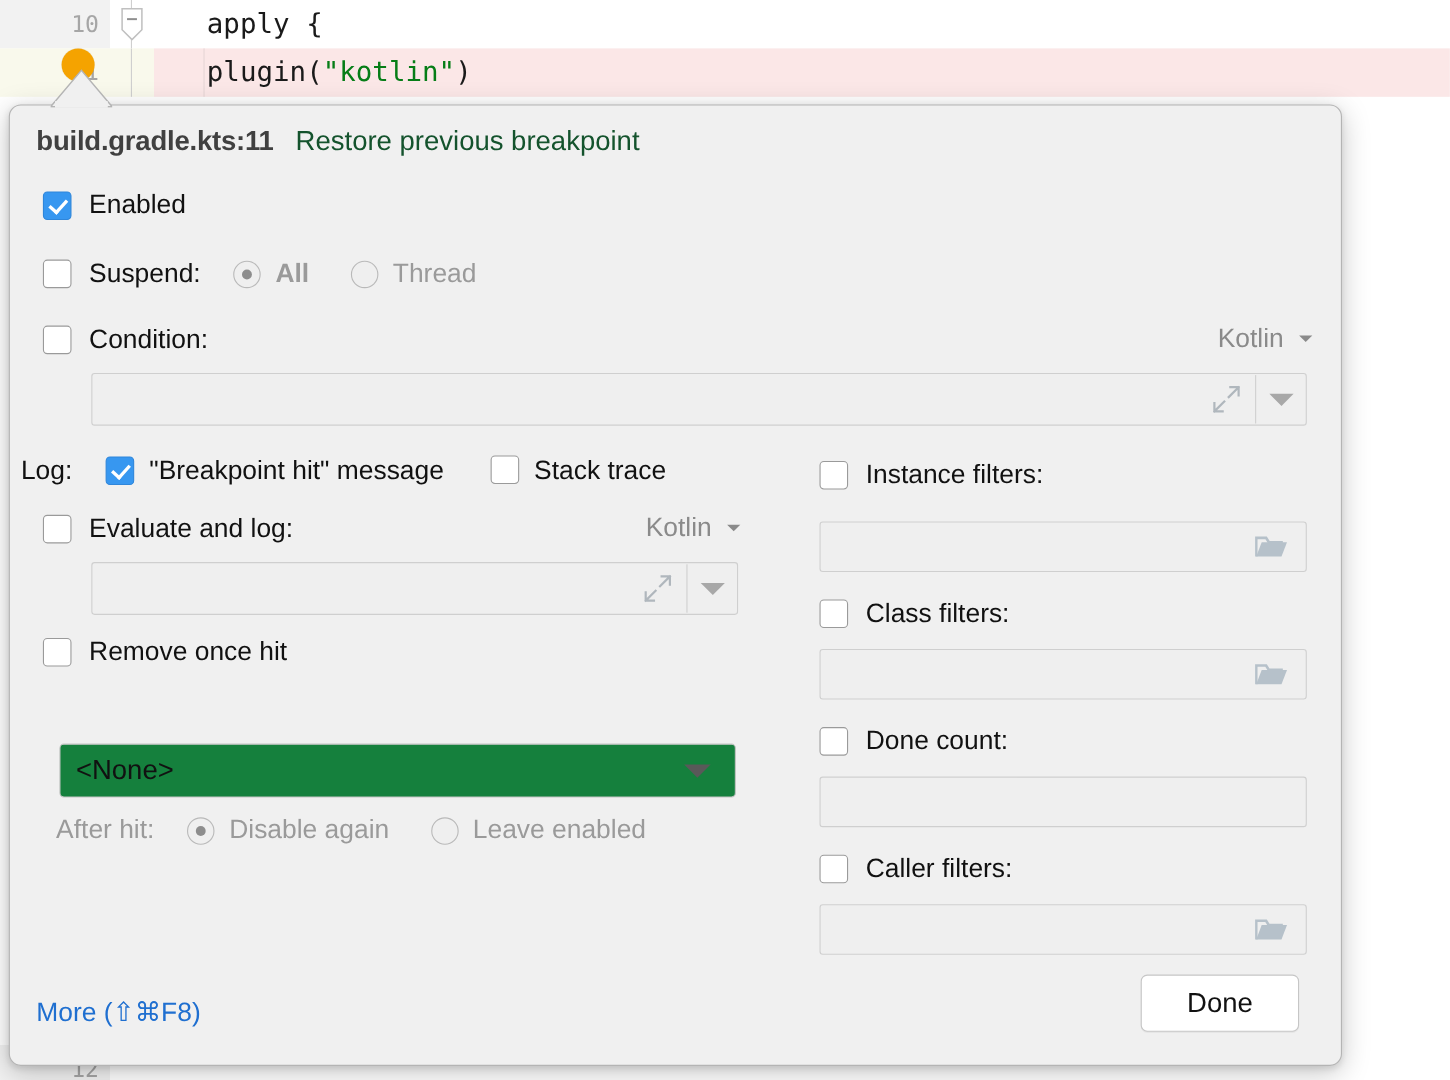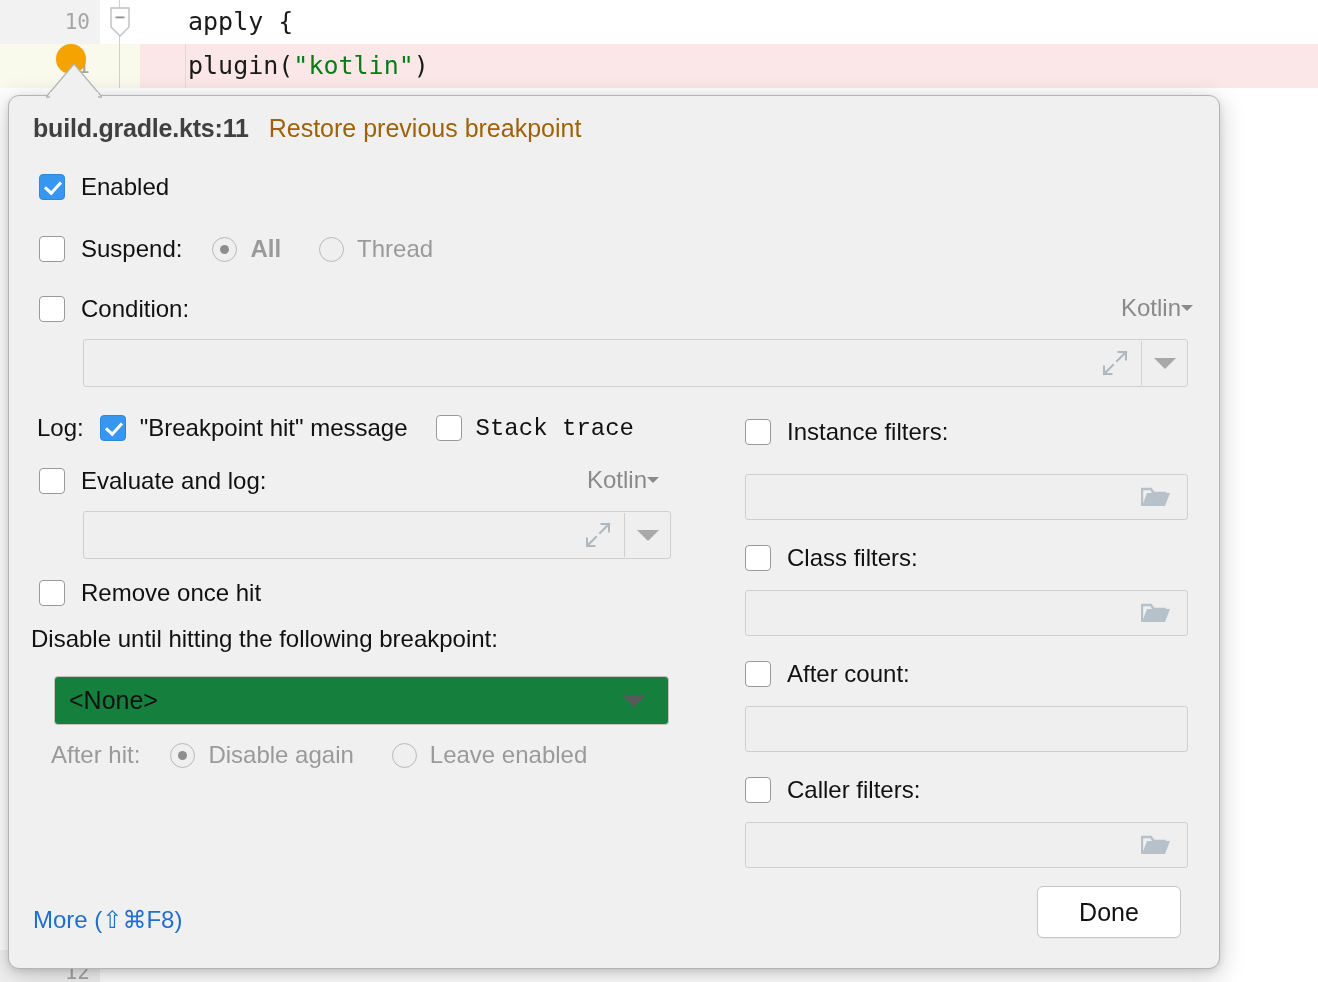--- a/index.html
+++ b/index.html
@@ -67,21 +67,21 @@
   #popup-tail{
     position:absolute;left:46px;top:62px;width:56px;height:36px;z-index:6;
   }
 
   
   .hdr{position:absolute;left:24px;top:18px;display:flex;align-items:baseline;}
   .hdr-title{
     font-size:25px;font-weight:bold;color:#404040;letter-spacing:-0.2px;
   }
   .hdr-link{
-    margin-left:20px;font-size:25px;color:#a16207;cursor:pointer;
+    margin-left:20px;font-size:25px;color:#14532d;cursor:pointer;
   }
 
   
   .row{position:absolute;display:flex;align-items:center;}
   .lbl{font-size:24px;color:#111111;}
   .lbl.dim{color:#9a9a9a;}
 
   .cb{
     width:26px;height:26px;box-sizing:border-box;
     border:1.5px solid #9a9a9a;border-radius:4px;background:#ffffff;
@@ -107,21 +107,21 @@
     background:#efefef;border:1px solid #cfcfcf;border-radius:3px;
   }
 
   .fieldbtn{
     position:absolute;top:0;height:100%;box-sizing:border-box;
     display:flex;align-items:center;justify-content:center;
   }
   .sep{position:absolute;top:1px;bottom:1px;width:1px;background:#cfcfcf;}
 
   .kot{
-    position:absolute;font-size:24px;color:#8a8a8a;display:flex;align-items:center;gap:0;
+    position:absolute;font-size:24px;color:#8a8a8a;display:flex;align-items:center;gap:14px;
   }
   .tri-sm{
     width:0;height:0;border-left:6px solid transparent;border-right:6px solid transparent;
     border-top:6px solid #8a8a8a;display:inline-block;
   }
 
   .combo{
     position:absolute;box-sizing:border-box;background:#15803d;
     border:1px solid #c3c3c3;border-radius:4px;display:flex;align-items:center;
   }
@@ -235,27 +235,27 @@
       <svg width="26" height="26" viewBox="0 0 26 26">
         <path d="M24 2 L15 11 M24 2 L16.5 2 M24 2 L24 9.5" stroke="#b0b7bd" stroke-width="2" fill="none" stroke-linecap="square"></path>
         <path d="M2 24 L11 15 M2 24 L9.5 24 M2 24 L2 16.5" stroke="#b0b7bd" stroke-width="2" fill="none" stroke-linecap="square"></path>
       </svg>
     </div>
     <div class="fieldbtn" style="right:0;width:45px;">
       <span style="width:0;height:0;border-left:11px solid transparent;border-right:11px solid transparent;border-top:11px solid #a8a8a8;"></span>
     </div>
   </div>
 
-  <div class="row" style="left:28px;top:318px;">
+  <div class="row" style="left:10px;top:318px;gap:14px;">
     <span class="lbl">Log:</span>
     <span style="display:flex;align-items:center;gap:14px;margin-left:16px;">
       <span class="cb on"></span>
       <span class="lbl">"Breakpoint hit" message</span>
     </span>
-    <span style="display:flex;align-items:center;gap:14px;margin-left:28px;font-family:Liberation Mono, monospace;">
+    <span style="display:flex;align-items:flex-start;gap:14px;margin-left:28px;">
       <span class="cb"></span>
       <span class="lbl">Stack trace</span>
     </span>
   </div>
 
   <div class="row" style="left:30px;top:371px;gap:16px;">
     <span class="cb"></span>
     <span class="lbl">Evaluate and log:</span>
   </div>
   <div class="kot" style="left:578px;top:370px;">
@@ -274,23 +274,20 @@
     <div class="fieldbtn" style="right:0;width:45px;">
       <span style="width:0;height:0;border-left:11px solid transparent;border-right:11px solid transparent;border-top:11px solid #a8a8a8;"></span>
     </div>
   </div>
 
   <div class="row" style="left:30px;top:483px;gap:16px;">
     <span class="cb"></span>
     <span class="lbl">Remove once hit</span>
   </div>
 
-  <div class="row" style="left:22px;top:529px;">
-    <span class="lbl">Disable until hitting the following breakpoint:</span>
-  </div>
 
   <div class="combo" style="left:45px;top:580px;width:615px;height:49px;">
     <span class="combo-val">&lt;None&gt;</span>
     <span class="combo-arrow"></span>
   </div>
 
   <div class="row" style="left:42px;top:645px;gap:14px;">
     <span class="lbl dim">After hit:</span>
     <span style="display:flex;align-items:center;gap:13px;margin-left:16px;">
       <span class="rb on"></span>
@@ -323,21 +320,21 @@
     <div class="fieldbtn" style="right:8px;width:46px;">
       <svg width="30" height="24" viewBox="0 0 30 24">
         <path d="M1 21 L6 8 H29 L24 21 Z" fill="#b6c1ca"></path>
         <path d="M1 21 V4 H10 L12.5 8 H24 V11" fill="none" stroke="#b6c1ca" stroke-width="2.4"></path>
       </svg>
     </div>
   </div>
 
   <div class="row" style="left:736px;top:564px;gap:16px;">
     <span class="cb"></span>
-    <span class="lbl">After count:</span>
+    <span class="lbl">Done count:</span>
   </div>
   <div class="txtfield" style="left:736px;top:610px;width:443px;height:46px;"></div>
 
   <div class="row" style="left:736px;top:680px;gap:16px;">
     <span class="cb"></span>
     <span class="lbl">Caller filters:</span>
   </div>
   <div class="txtfield" style="left:736px;top:726px;width:443px;height:46px;">
     <div class="fieldbtn" style="right:8px;width:46px;">
       <svg width="30" height="24" viewBox="0 0 30 24">

